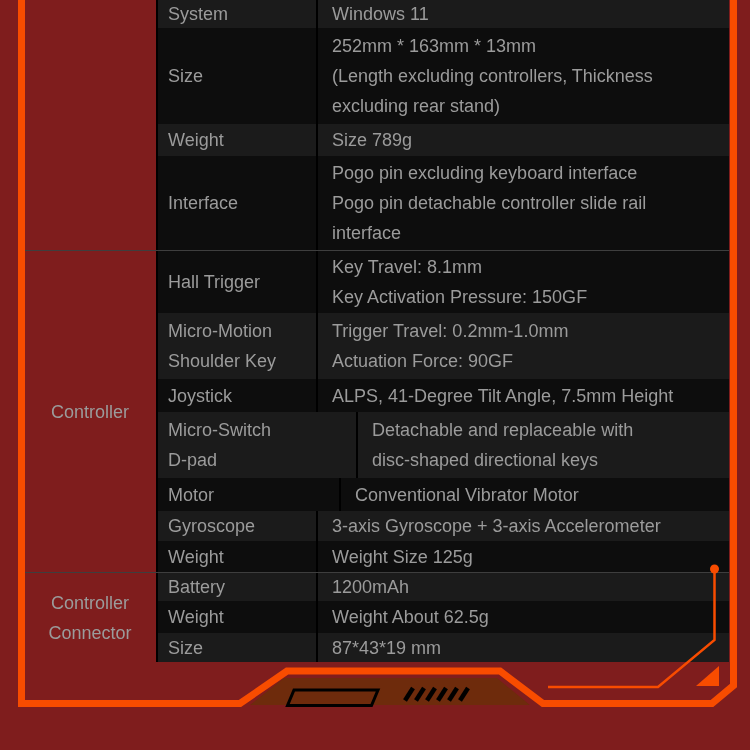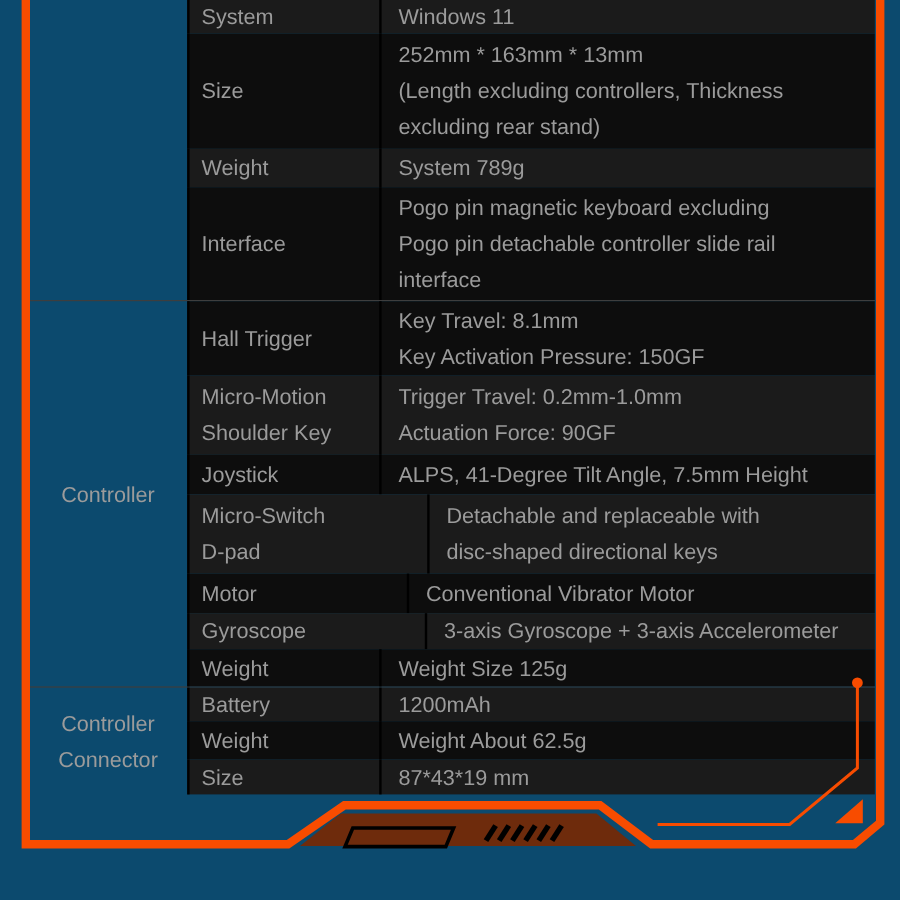--- a/index.html
+++ b/index.html
@@ -82,21 +82,21 @@
     pointer-events:none;
   }
   .stroke-accent{stroke:var(--accent);fill:none;}
   .fill-accent{fill:var(--accent);stroke:none;}
   .fill-brown{fill:var(--brown);stroke:none;}
   .stroke-black{stroke:#000;fill:none;}
 </style>
 </head>
 <body>
 
-<div id="page" style="background: #0c4a6e;">
+<div id="page" style="background: #7f1d1d;">
 
   <div id="spec-table">
       <div class="spec-group">
         <div class="category-cell"></div>
         <div class="rows-col">
           <div class="spec-row light" style="height: 28px;">
             <div class="property-cell">
               <div class="cell-line">System</div>
             </div>
             <div class="value-cell">
@@ -111,29 +111,29 @@
               <div class="cell-line">252mm * 163mm * 13mm</div>
               <div class="cell-line">(Length excluding controllers, Thickness</div>
               <div class="cell-line">excluding rear stand)</div>
             </div>
           </div>
           <div class="spec-row light" style="height: 32px;">
             <div class="property-cell">
               <div class="cell-line">Weight</div>
             </div>
             <div class="value-cell">
-              <div class="cell-line">System 789g</div>
+              <div class="cell-line">Size 789g</div>
             </div>
           </div>
           <div class="spec-row dark" style="height: 94px;">
             <div class="property-cell">
               <div class="cell-line">Interface</div>
             </div>
             <div class="value-cell">
-              <div class="cell-line">Pogo pin magnetic keyboard excluding</div>
+              <div class="cell-line">Pogo pin excluding keyboard interface</div>
               <div class="cell-line">Pogo pin detachable controller slide rail</div>
               <div class="cell-line">interface</div>
             </div>
           </div>
         </div>
       </div>
       <div class="spec-group">
         <div class="category-cell">
           <div class="cell-line">Controller</div>
         </div>
@@ -176,21 +176,21 @@
             </div>
           </div>
           <div class="spec-row dark" style="height: 33px; gap: 23px;">
             <div class="property-cell">
               <div class="cell-line">Motor</div>
             </div>
             <div class="value-cell">
               <div class="cell-line">Conventional Vibrator Motor</div>
             </div>
           </div>
-          <div class="spec-row light" style="height: 30px; gap: 38px;">
+          <div class="spec-row light" style="height: 30px;">
             <div class="property-cell">
               <div class="cell-line">Gyroscope</div>
             </div>
             <div class="value-cell">
               <div class="cell-line">3-axis Gyroscope + 3-axis Accelerometer</div>
             </div>
           </div>
           <div class="spec-row dark" style="height: 31px;">
             <div class="property-cell">
               <div class="cell-line">Weight</div>

